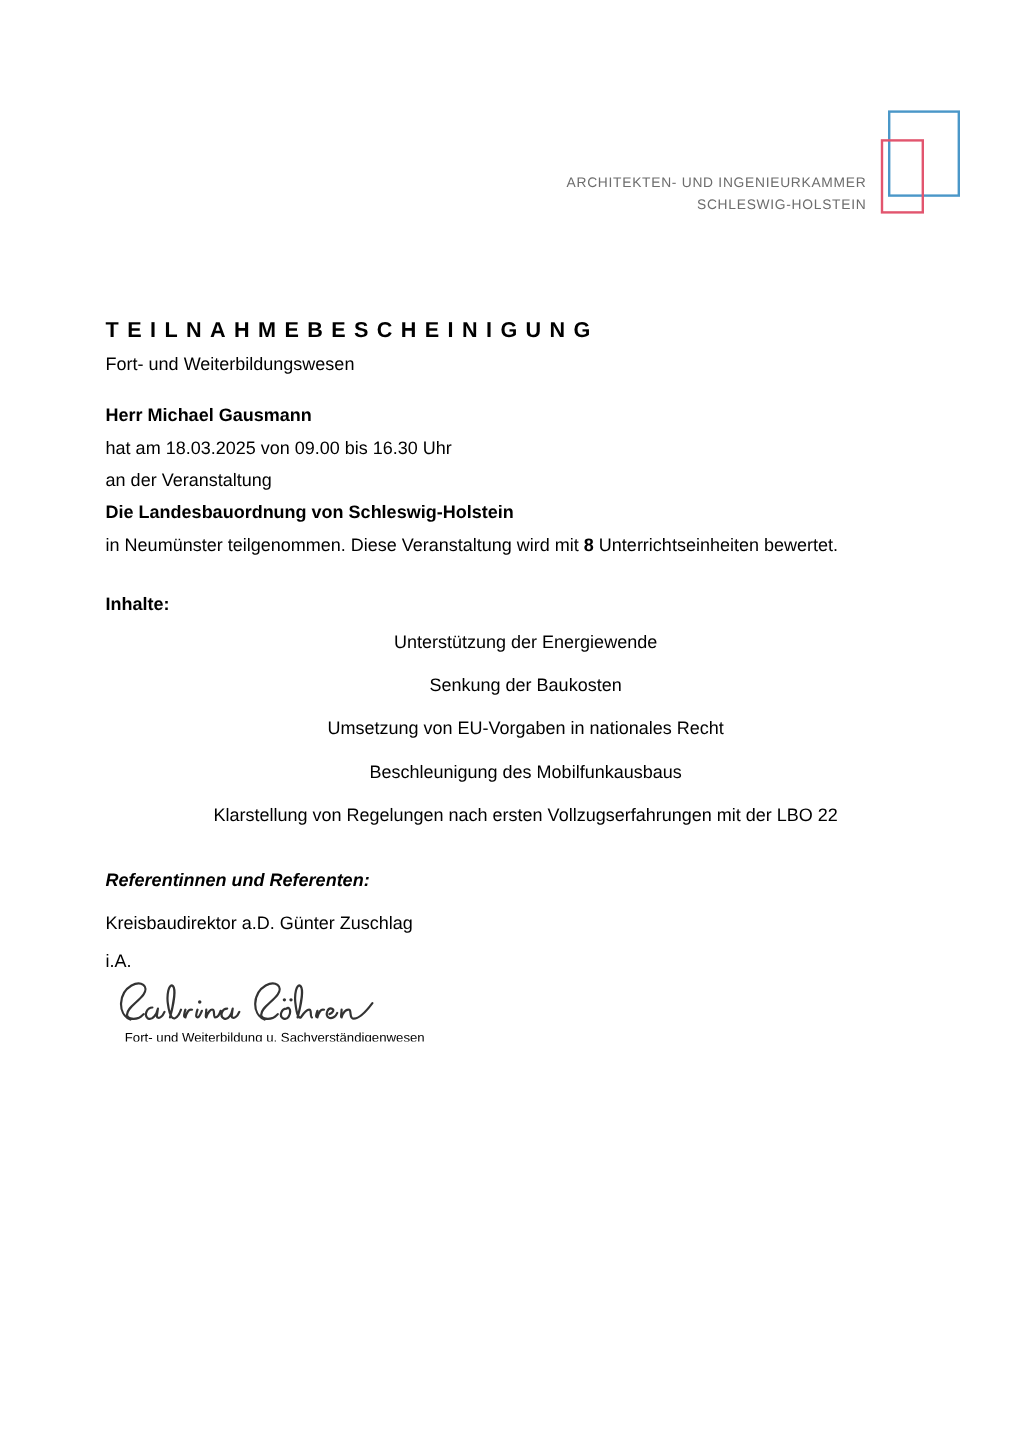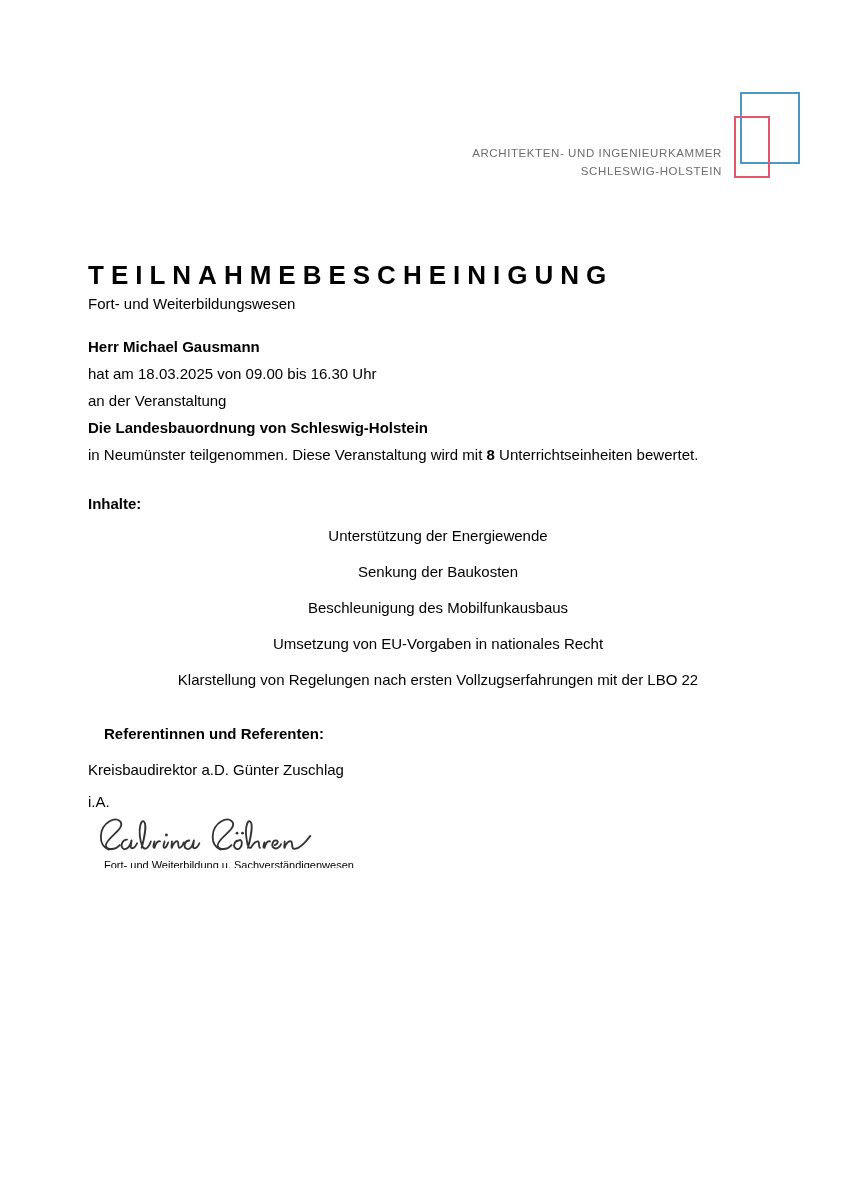--- a/index.html
+++ b/index.html
@@ -26,34 +26,34 @@
   }
   .logo-square-red {
     position: absolute; left: 0; bottom: 0; width: 36px; height: 62px;
     border: 2.5px solid var(--logo-red, #e2556e);
   }
 
   
   .content { padding: 260px 60px 0 88px; }
 
   .heading {
-    margin: 0; font-size: 26px; font-weight: bold;
+    margin: 0; font-size: 18px; font-weight: bold;
     letter-spacing: 7px; line-height: 30px; white-space: nowrap;
   }
   .subheading { margin: 4px 0 0; font-size: 15px; line-height: 19px; }
 
   .participant p { margin: 0; font-size: 15px; line-height: 27px; }
   .participant p:first-child { margin-top: 20px; }
   .bold { font-weight: bold; }
 
   .section-label { margin: 22px 0 0; font-size: 15px; line-height: 27px; font-weight: bold; }
   .item { margin: 18px 0 0; font-size: 15px; line-height: 18px; text-align: center; }
   .item:first-of-type { margin-top: 10px; }
 
-  .ref-label { margin: 36px 16px 0; font-size: 15px; line-height: 18px; font-weight: bold; }
+  .ref-label { margin: 36px 0 0; font-size: 15px; line-height: 18px; font-weight: bold; font-style: italic; }
   .speaker { margin: 18px 0 0; font-size: 15px; line-height: 18px; }
 
   .ia { margin: 14px 0 0; font-size: 15px; line-height: 18px; }
   .signature-svg { display: block; margin: 2px 0 0 0; }
   .dept { margin: 2px 0 0; font-size: 11px; line-height: 13px; padding-left: 16px; }
   .place-date { margin: 9px 0 0; font-size: 10px; line-height: 18px; }
 </style>
 </head>
 <body>
 
@@ -79,22 +79,22 @@
       <p>hat am 18.03.2025 von 09.00 bis 16.30 Uhr</p>
       <p>an der Veranstaltung</p>
       <p class="bold">Die Landesbauordnung von Schleswig-Holstein</p>
       <p><span>in Neumünster teilgenommen. Diese Veranstaltung wird mit</span> <span class="bold">8</span> <span>Unterrichtseinheiten bewertet.</span></p>
     </div>
 
     <p class="section-label">Inhalte:</p>
     <div>
       <p class="item">Unterstützung der Energiewende</p>
       <p class="item">Senkung der Baukosten</p>
+      <p class="item">Umsetzung von EU-Vorgaben in nationales Recht</p>
       <p class="item">Beschleunigung des Mobilfunkausbaus</p>
-      <p class="item">Umsetzung von EU-Vorgaben in nationales Recht</p>
       <p class="item">Klarstellung von Regelungen nach ersten Vollzugserfahrungen mit der LBO 22</p>
     </div>
 
     <p class="ref-label">Referentinnen und Referenten:</p>
     <p class="speaker">Kreisbaudirektor a.D. Günter Zuschlag</p>
 
     <p class="ia">i.A.</p>
 
     <svg class="signature-svg" role="img" width="232" height="44" viewBox="0 0 240 48" aria-label="Sabrina Söhren">
       <g fill="none" stroke="#333333" stroke-width="2" stroke-linecap="round" stroke-linejoin="round">

